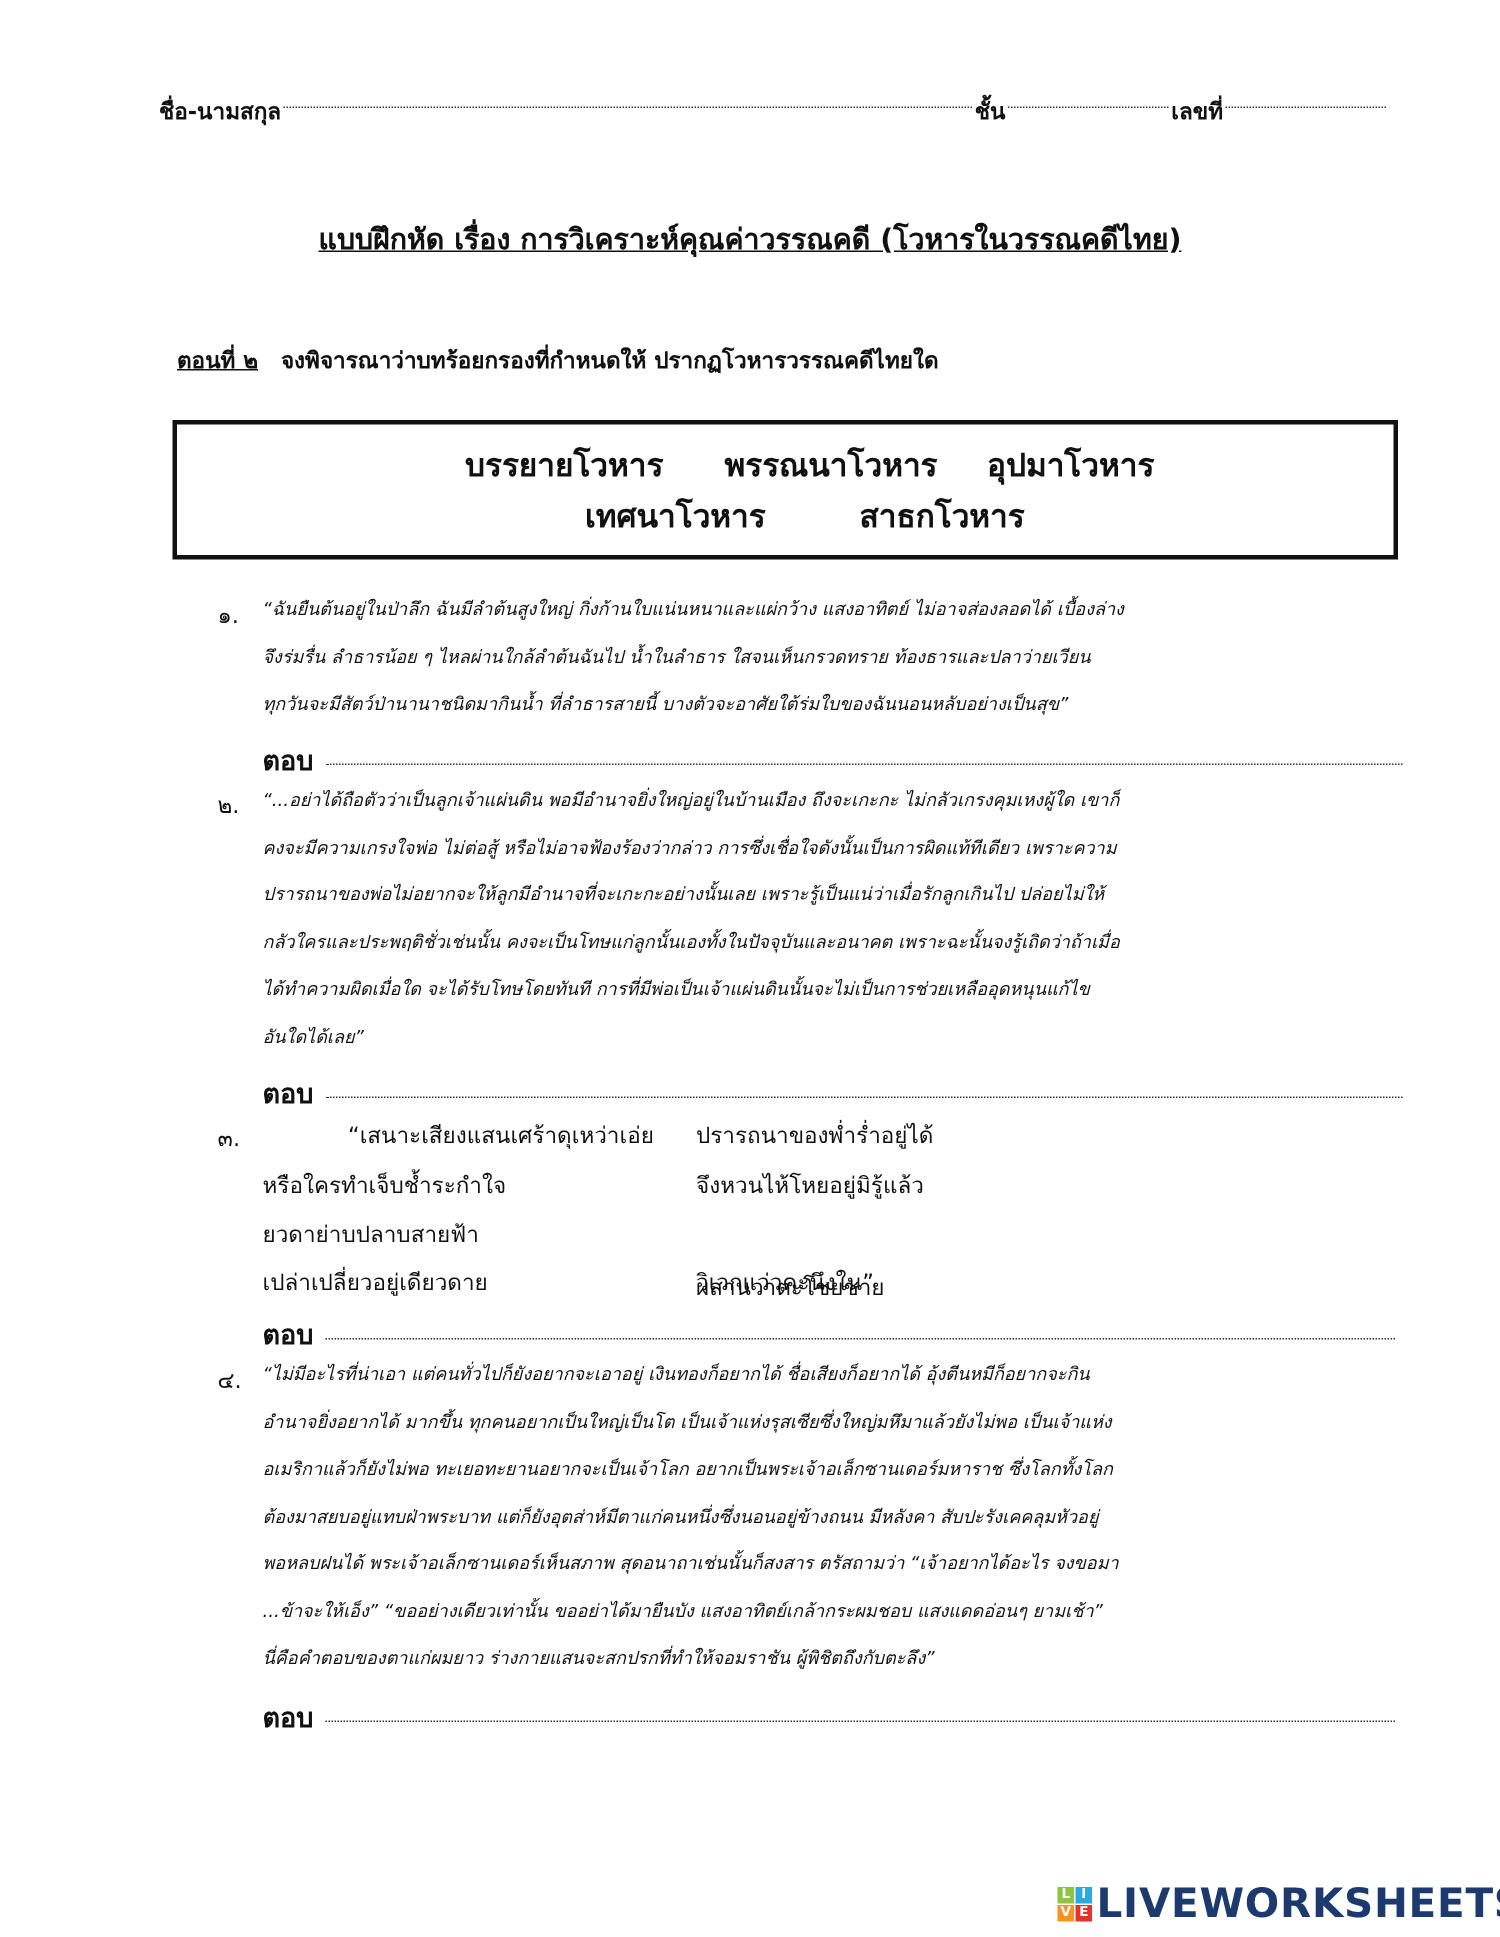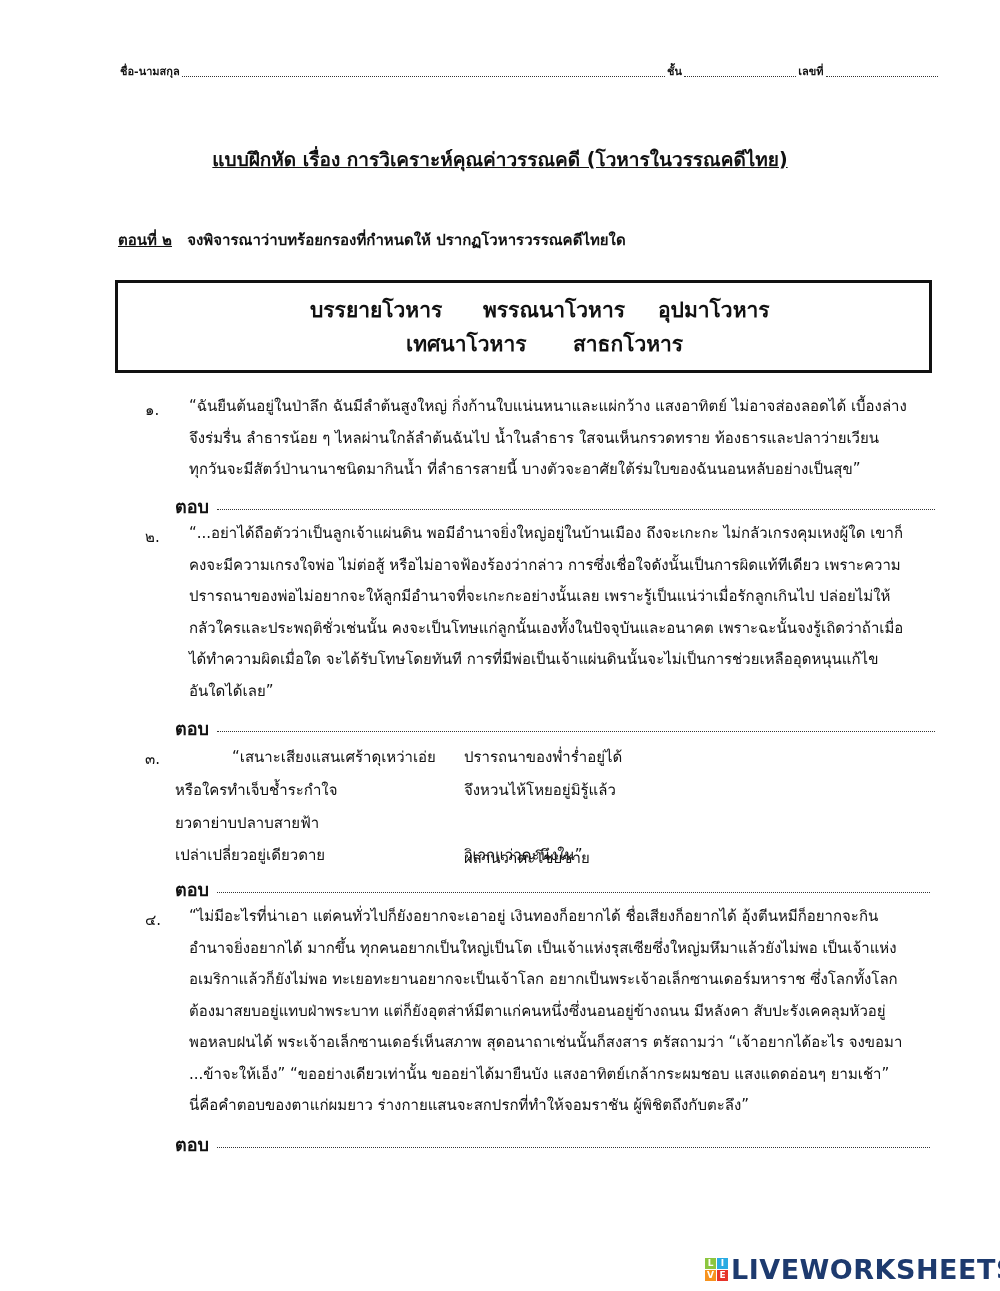--- a/index.html
+++ b/index.html
@@ -1,27 +1,27 @@
 <!DOCTYPE html>
 <html><head>
 <meta charset="utf-8">
 <style>
   html, body { margin: 0; padding: 0; background: #ffffff; }
   body { width: 1000px; height: 1291px; position: relative; overflow: hidden;
          font-family: "DejaVu Sans", "Liberation Sans", sans-serif; color: #111; }
   .abs { position: absolute; }
-  .hdr { top: 62px; left: 120px; width: 820px; font-size: 11px; font-weight: bold; display: flex; align-items: flex-end; }
+  .hdr { top: 62px; left: 106px; width: 820px; font-size: 15px; font-weight: bold; display: flex; align-items: center; }
   .dots { flex: 1; border-bottom: 1px dotted #333; height: 1px; margin: 0 2px; position: relative; top: -3px; }
   .title { top: 144px; left: 0; width: 1000px; text-align: center; font-size: 19px; font-weight: bold; text-decoration: underline; }
   .instr { top: 228px; left: 118px; font-size: 15px; font-weight: bold; white-space: nowrap; }
   .instr .lbl { text-decoration: underline; margin-right: 10px; }
   .box { top: 280px; left: 115px; width: 811px; height: 87px; border: 3px solid #111; }
   .box span { position: absolute; font-size: 21px; font-weight: bold; white-space: nowrap; }
   .num { position: absolute; left: 145px; font-size: 15px; }
-  .para { position: absolute; left: 189px; width: 770px; font-size: 15px; line-height: 31.5px; }
+  .para { position: absolute; left: 175px; width: 770px; font-size: 12px; line-height: 31.5px; font-style: italic; }
   .para div { white-space: nowrap; }
   .ans { position: absolute; left: 175px; width: 762px; font-size: 18px; font-weight: bold; display: flex; align-items: baseline; }
   .ans .dots { margin-left: 8px; }
   .poem { position: absolute; font-size: 15px; white-space: nowrap; }
   .logo { position: absolute; left: 705px; top: 1254px; display: flex; align-items: center; }
   .logo .grid { display: grid; grid-template-columns: 11px 11px; grid-template-rows: 11px 11px; gap: 1px; margin-right: 3px; }
   .logo .grid span { font-size: 9px; font-weight: bold; color: #fff; text-align: center; line-height: 11px; font-family: "DejaVu Sans", sans-serif; }
   .logo .word { font-family: "DejaVu Sans", sans-serif; font-weight: bold; font-size: 27px; letter-spacing: 0.5px; }
 </style>
 </head>
@@ -40,21 +40,21 @@
 
 <div class="abs instr">
   <span class="lbl">ตอนที่ ๒</span>
   <span>จงพิจารณาว่าบทร้อยกรองที่กำหนดให้ ปรากฏโวหารวรรณคดีไทยใด</span>
 </div>
 
 <div class="abs box">
   <span style="left:192px; top:10px;">บรรยายโวหาร</span>
   <span style="left:365px; top:10px;">พรรณนาโวหาร</span>
   <span style="left:540px; top:10px;">อุปมาโวหาร</span>
-  <span style="left:288px; top:44px;">เทศนาโวหาร</span>
+  <span style="left:272px; top:44px;">เทศนาโวหาร</span>
   <span style="left:455px; top:44px;">สาธกโวหาร</span>
 </div>
 
 <div class="num" style="top:398px;">๑.</div>
 <div class="para" style="top:391px;">
   <div>“ฉันยืนต้นอยู่ในป่าลึก ฉันมีลำต้นสูงใหญ่ กิ่งก้านใบแน่นหนาและแผ่กว้าง แสงอาทิตย์ ไม่อาจส่องลอดได้ เบื้องล่าง</div>
   <div>จึงร่มรื่น ลำธารน้อย ๆ ไหลผ่านใกล้ลำต้นฉันไป น้ำในลำธาร ใสจนเห็นกรวดทราย ท้องธารและปลาว่ายเวียน</div>
   <div>ทุกวันจะมีสัตว์ป่านานาชนิดมากินน้ำ ที่ลำธารสายนี้ บางตัวจะอาศัยใต้ร่มใบของฉันนอนหลับอย่างเป็นสุข”</div>
 </div>
 <div class="ans" style="top:492px;">

